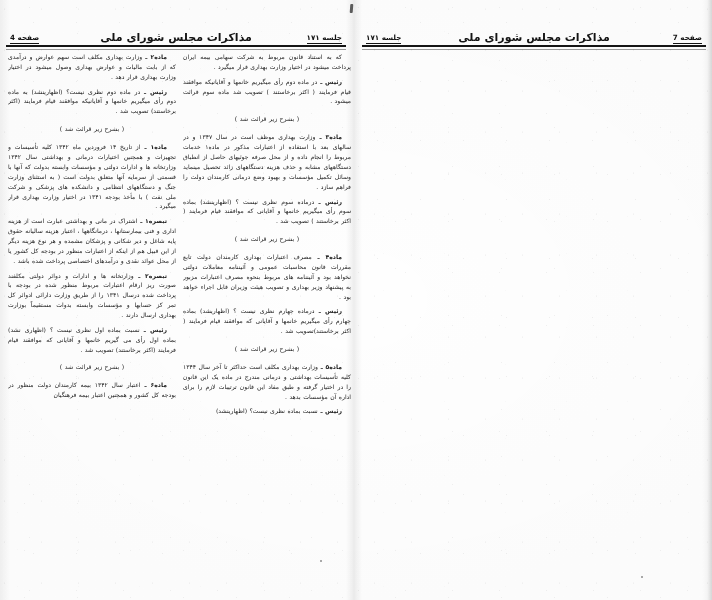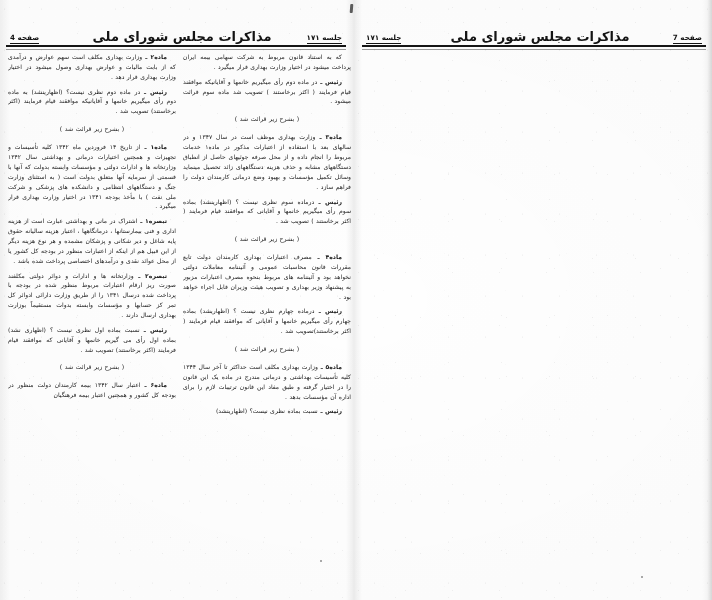--- a/index.html
+++ b/index.html
@@ -58,21 +58,21 @@
     bottom:-3px;height:1px;background:#4a4a4a;opacity:.55;
   }
   .rh-item{
     position:absolute;bottom:3px;
     font-size:7.2px;font-weight:bold;color:#141414;
     letter-spacing:.2px;white-space:nowrap;
     font-family:"DejaVu Sans","Liberation Sans",sans-serif;
   }
   .rh-right{right:6px;}
   .rh-left {left:6px;}
-  .rh-mid  {left:50%;transform:translateX(-50%);font-size:13px;margin-left:6px;}
+  .rh-mid  {left:50%;transform:translateX(-50%);font-size:11px;}
   .rh-underline{border-bottom:1.4px solid #141414;padding-bottom:1px;}
 
   
   .col{
     position:absolute;top:52px;width:168px;height:540px;
     overflow:hidden;
   }
   
   #col-l1{left:183px;}
   #col-l2{left:8px;}

